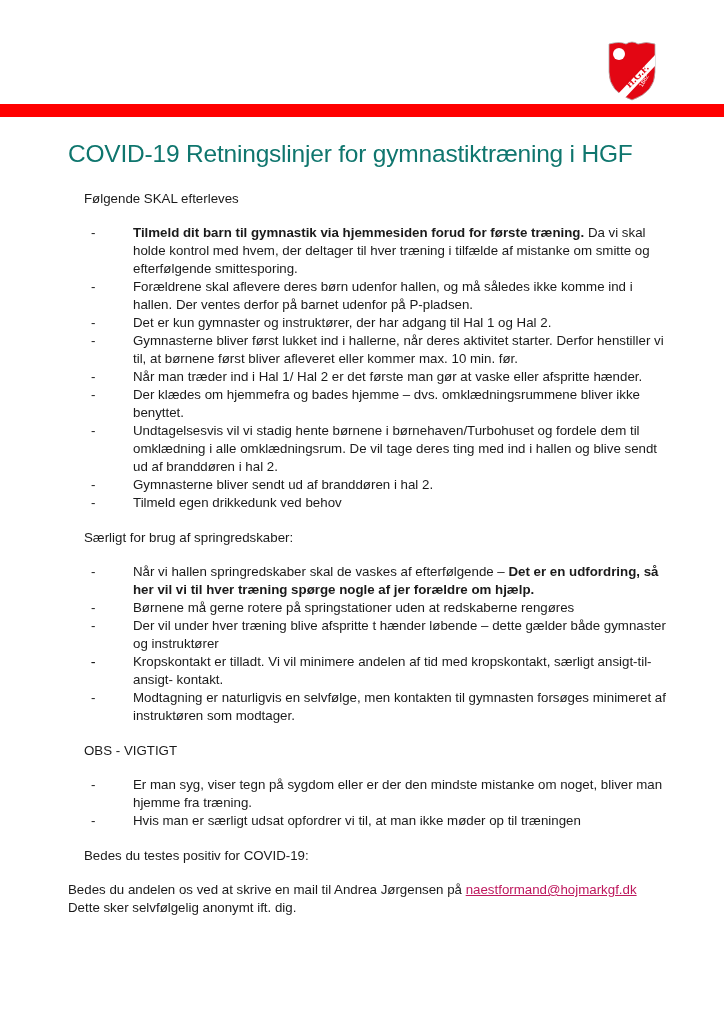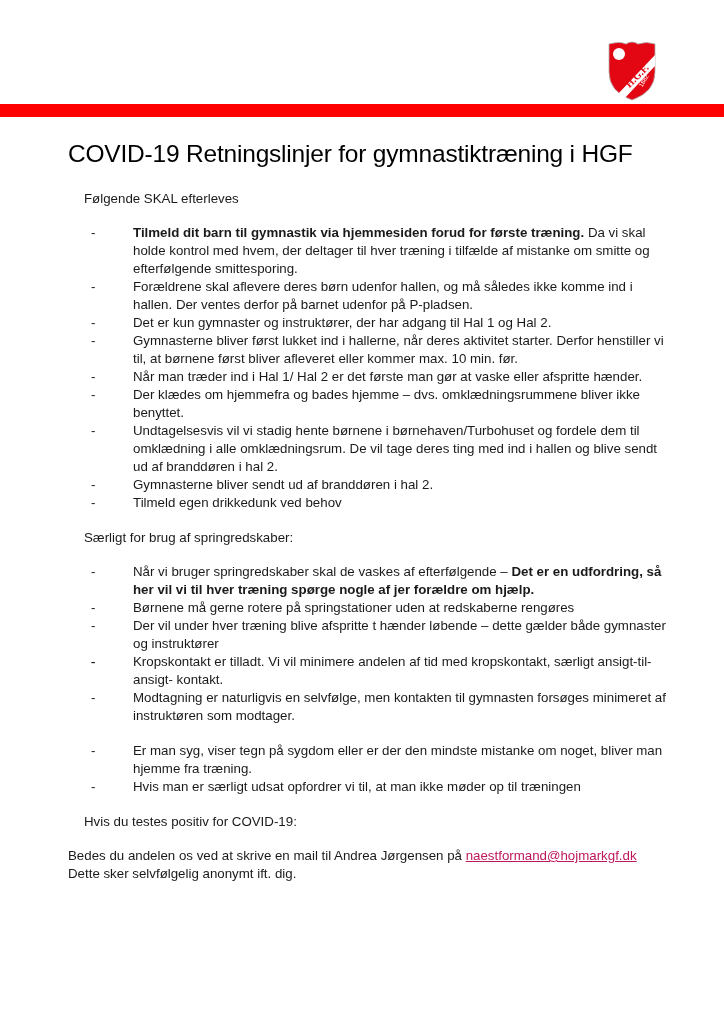--- a/index.html
+++ b/index.html
@@ -1,21 +1,21 @@
 <!DOCTYPE html>
 <html><head>
 <meta charset="utf-8">
 <style>
   html, body { margin: 0; padding: 0; background: #ffffff; }
   body { width: 724px; height: 1024px; position: relative; overflow: hidden;
          font-family: "Liberation Sans", "DejaVu Sans", sans-serif; color: #1a1a1a; }
   .logo { position: absolute; left: 606px; top: 40px; width: 52px; height: 62px; }
   .red-bar { position: absolute; left: 0; top: 104px; width: 724px; height: 13px; background: #ff0000; }
   .page { position: absolute; left: 68px; top: 140px; width: 600px; }
-  .title { font-size: 24.5px; font-weight: normal; color: #000000; margin: 0 0 22px 0; letter-spacing: -0.2px; white-space: nowrap; }
+  .title { font-size: 24.5px; font-weight: normal; color: #0f766e; margin: 0 0 22px 0; letter-spacing: -0.2px; white-space: nowrap; }
   .section { margin: 0 0 17px 0; }
   .section-heading { font-size: 13.3px; line-height: 18px; margin: 16px; }
   ul.dash { list-style: none; margin: 0; padding: 0; }
   ul.dash li { position: relative; padding-left: 65px; font-size: 13.3px; line-height: 18px; }
   ul.dash li .dash-mark { position: absolute; left: 23px; top: 0; }
   .para { font-size: 13.3px; line-height: 18px; margin: 0; }
   a.mail { color: #be185d; text-decoration: underline; }
   b { font-weight: bold; }
 </style>
 </head>
@@ -45,36 +45,37 @@
         <li><span class="dash-mark">-</span><span>Der klædes om hjemmefra og bades hjemme – dvs. omklædningsrummene bliver ikke benyttet.</span></li>
         <li><span class="dash-mark">-</span><span>Undtagelsesvis vil vi stadig hente børnene i børnehaven/Turbohuset og fordele dem til omklædning i alle omklædningsrum. De vil tage deres ting med ind i hallen og blive sendt ud af branddøren i hal 2.</span></li>
         <li><span class="dash-mark">-</span><span>Gymnasterne bliver sendt ud af branddøren i hal 2.</span></li>
         <li><span class="dash-mark">-</span><span>Tilmeld egen drikkedunk ved behov</span></li>
       </ul>
   </div>
 
   <div class="section">
     <p class="section-heading">Særligt for brug af springredskaber:</p>
     <ul class="dash">
-        <li><span class="dash-mark">-</span><span>Når vi bruger springredskaber skal de vaskes af efterfølgende – </span><b>Det er en udfordring, så her vil vi til hver træning spørge nogle af jer forældre om hjælp.</b></li>
+        <li><span class="dash-mark">-</span><span>Når vi hallen springredskaber skal de vaskes af efterfølgende – </span><b>Det er en udfordring, så her vil vi til hver træning spørge nogle af jer forældre om hjælp.</b></li>
         <li><span class="dash-mark">-</span><span>Børnene må gerne rotere på springstationer uden at redskaberne rengøres</span></li>
         <li><span class="dash-mark">-</span><span>Der vil under hver træning blive afspritte t hænder løbende – dette gælder både gymnaster og instruktører</span></li>
         <li><span class="dash-mark">-</span></li>
         <li><span class="dash-mark">-</span><span>Kropskontakt er tilladt. Vi vil minimere andelen af tid med kropskontakt, særligt ansigt-til-ansigt- kontakt.</span></li>
         <li><span class="dash-mark">-</span><span>Modtagning er naturligvis en selvfølge, men kontakten til gymnasten forsøges minimeret af instruktøren som modtager.</span></li>
       </ul>
   </div>
 
   <div class="section">
+    <p class="section-heading">OBS - VIGTIGT</p>
     <ul class="dash">
         <li><span class="dash-mark">-</span><span>Er man syg, viser tegn på sygdom eller er der den mindste mistanke om noget, bliver man hjemme fra træning.</span></li>
         <li><span class="dash-mark">-</span><span>Hvis man er særligt udsat opfordrer vi til, at man ikke møder op til træningen</span></li>
       </ul>
   </div>
 
   <div class="section">
-    <p class="section-heading">Hvis du testes positiv for COVID-19:</p>
+    <p class="section-heading">Bedes du testes positiv for COVID-19:</p>
     <p class="para">
       <span>Bedes du andelen os ved at skrive en mail til Andrea Jørgensen på </span><a class="mail" href="#">naestformand@hojmarkgf.dk</a>
     </p>
     <p class="para">Dette sker selvfølgelig anonymt ift. dig.</p>
   </div>
 </div>
 
 </body></html>

